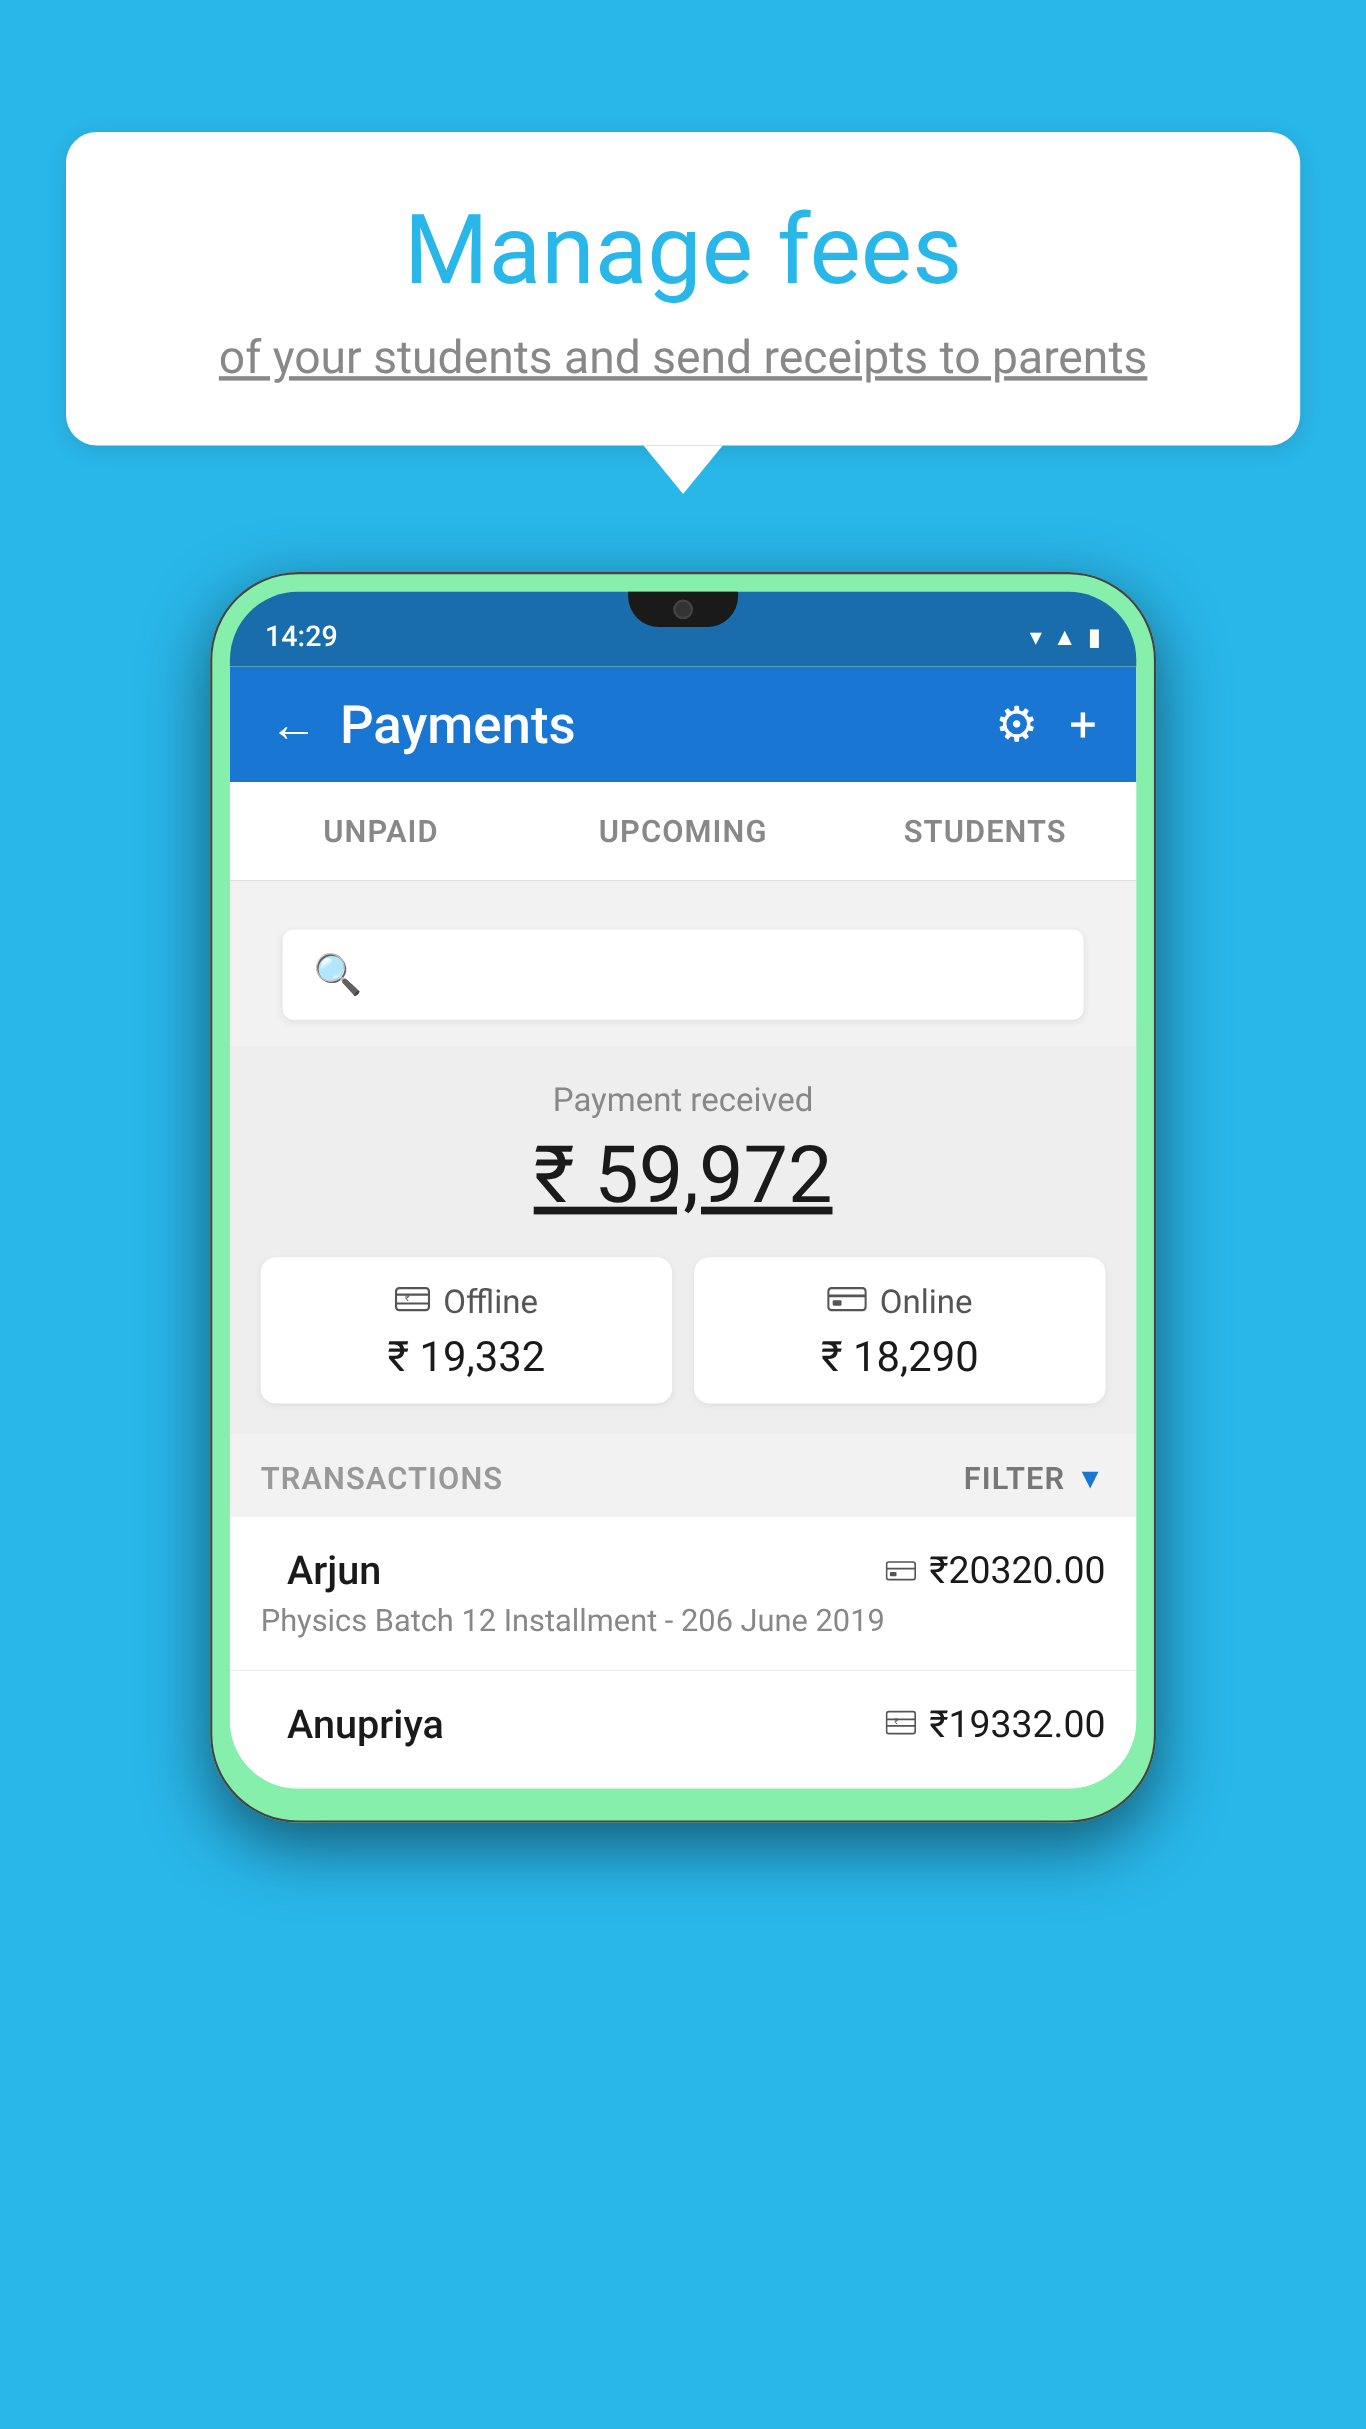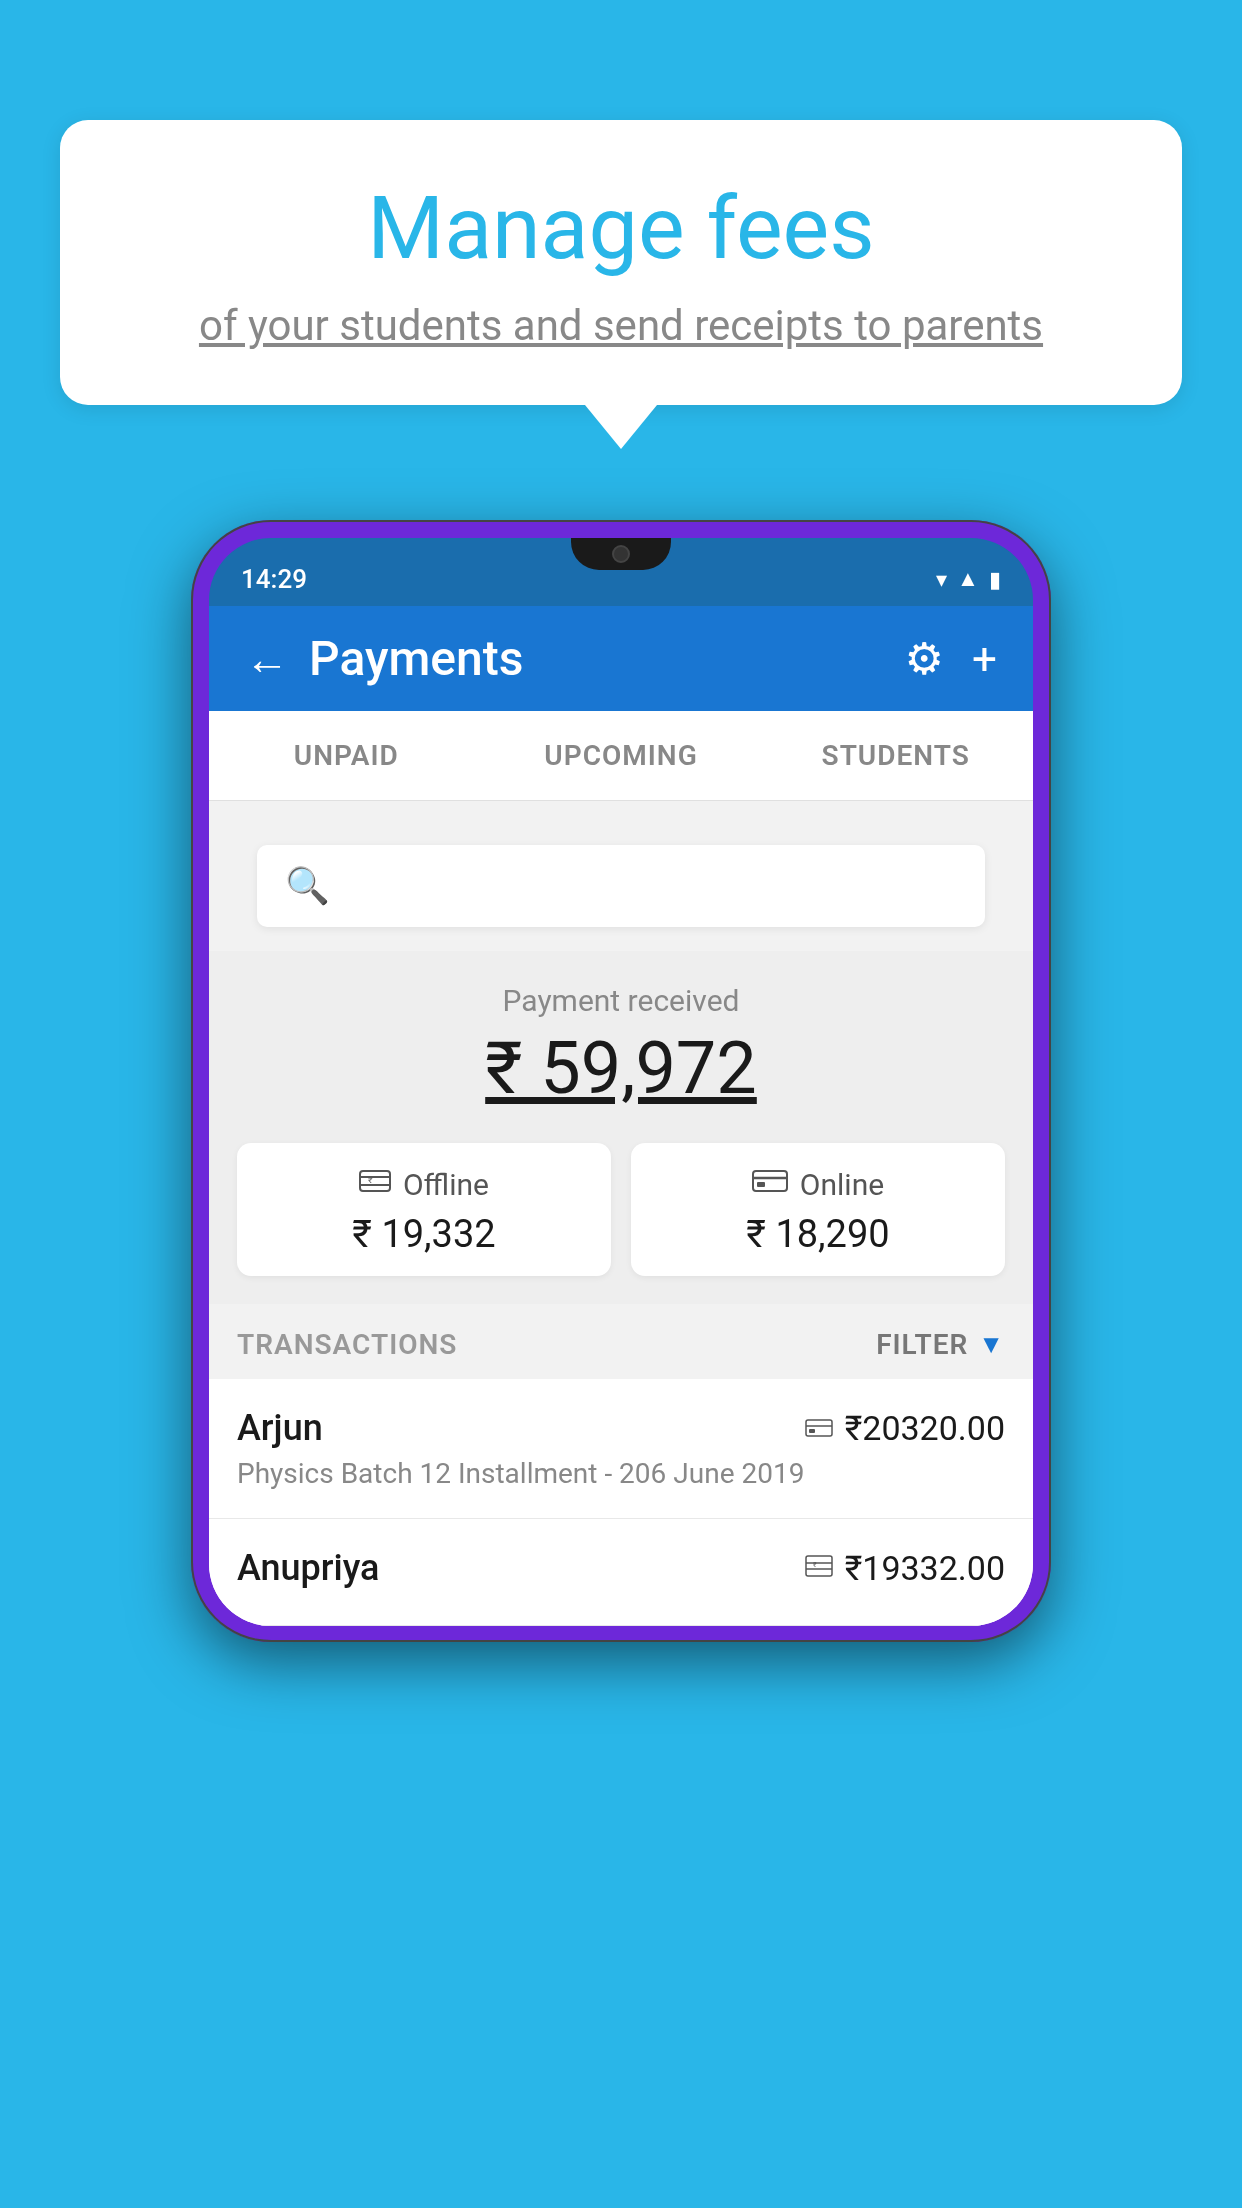--- a/index.html
+++ b/index.html
@@ -59,23 +59,23 @@
     
     .phone-wrapper {
       position: absolute;
       top: 520px;
       left: 50%;
       transform: translateX(-50%);
       width: 860px;
     }
 
     .phone-outer {
-      background: #6d28d9;
+      background: #86efac;
       border-radius: 80px;
-      padding: 18px 18px 16px;
+      padding: 18px 18px 31px;
       box-shadow: 0 20px 60px rgba(0,0,0,0.5), inset 0 0 0 2px #444;
       position: relative;
     }
 
     
     .phone-top-bar {
       display: flex;
       align-items: center;
       justify-content: space-between;
       background: #1a6dad;
@@ -328,20 +328,21 @@
       display: flex;
       align-items: center;
       justify-content: space-between;
       margin-bottom: 8px;
     }
 
     .transaction-name {
       font-size: 36px;
       font-weight: 500;
       color: #1a1a1a;
+      margin-left: 24px;
     }
 
     .transaction-amount-wrap {
       display: flex;
       align-items: center;
       gap: 12px;
     }
 
     .transaction-type-icon {
       color: #555;

